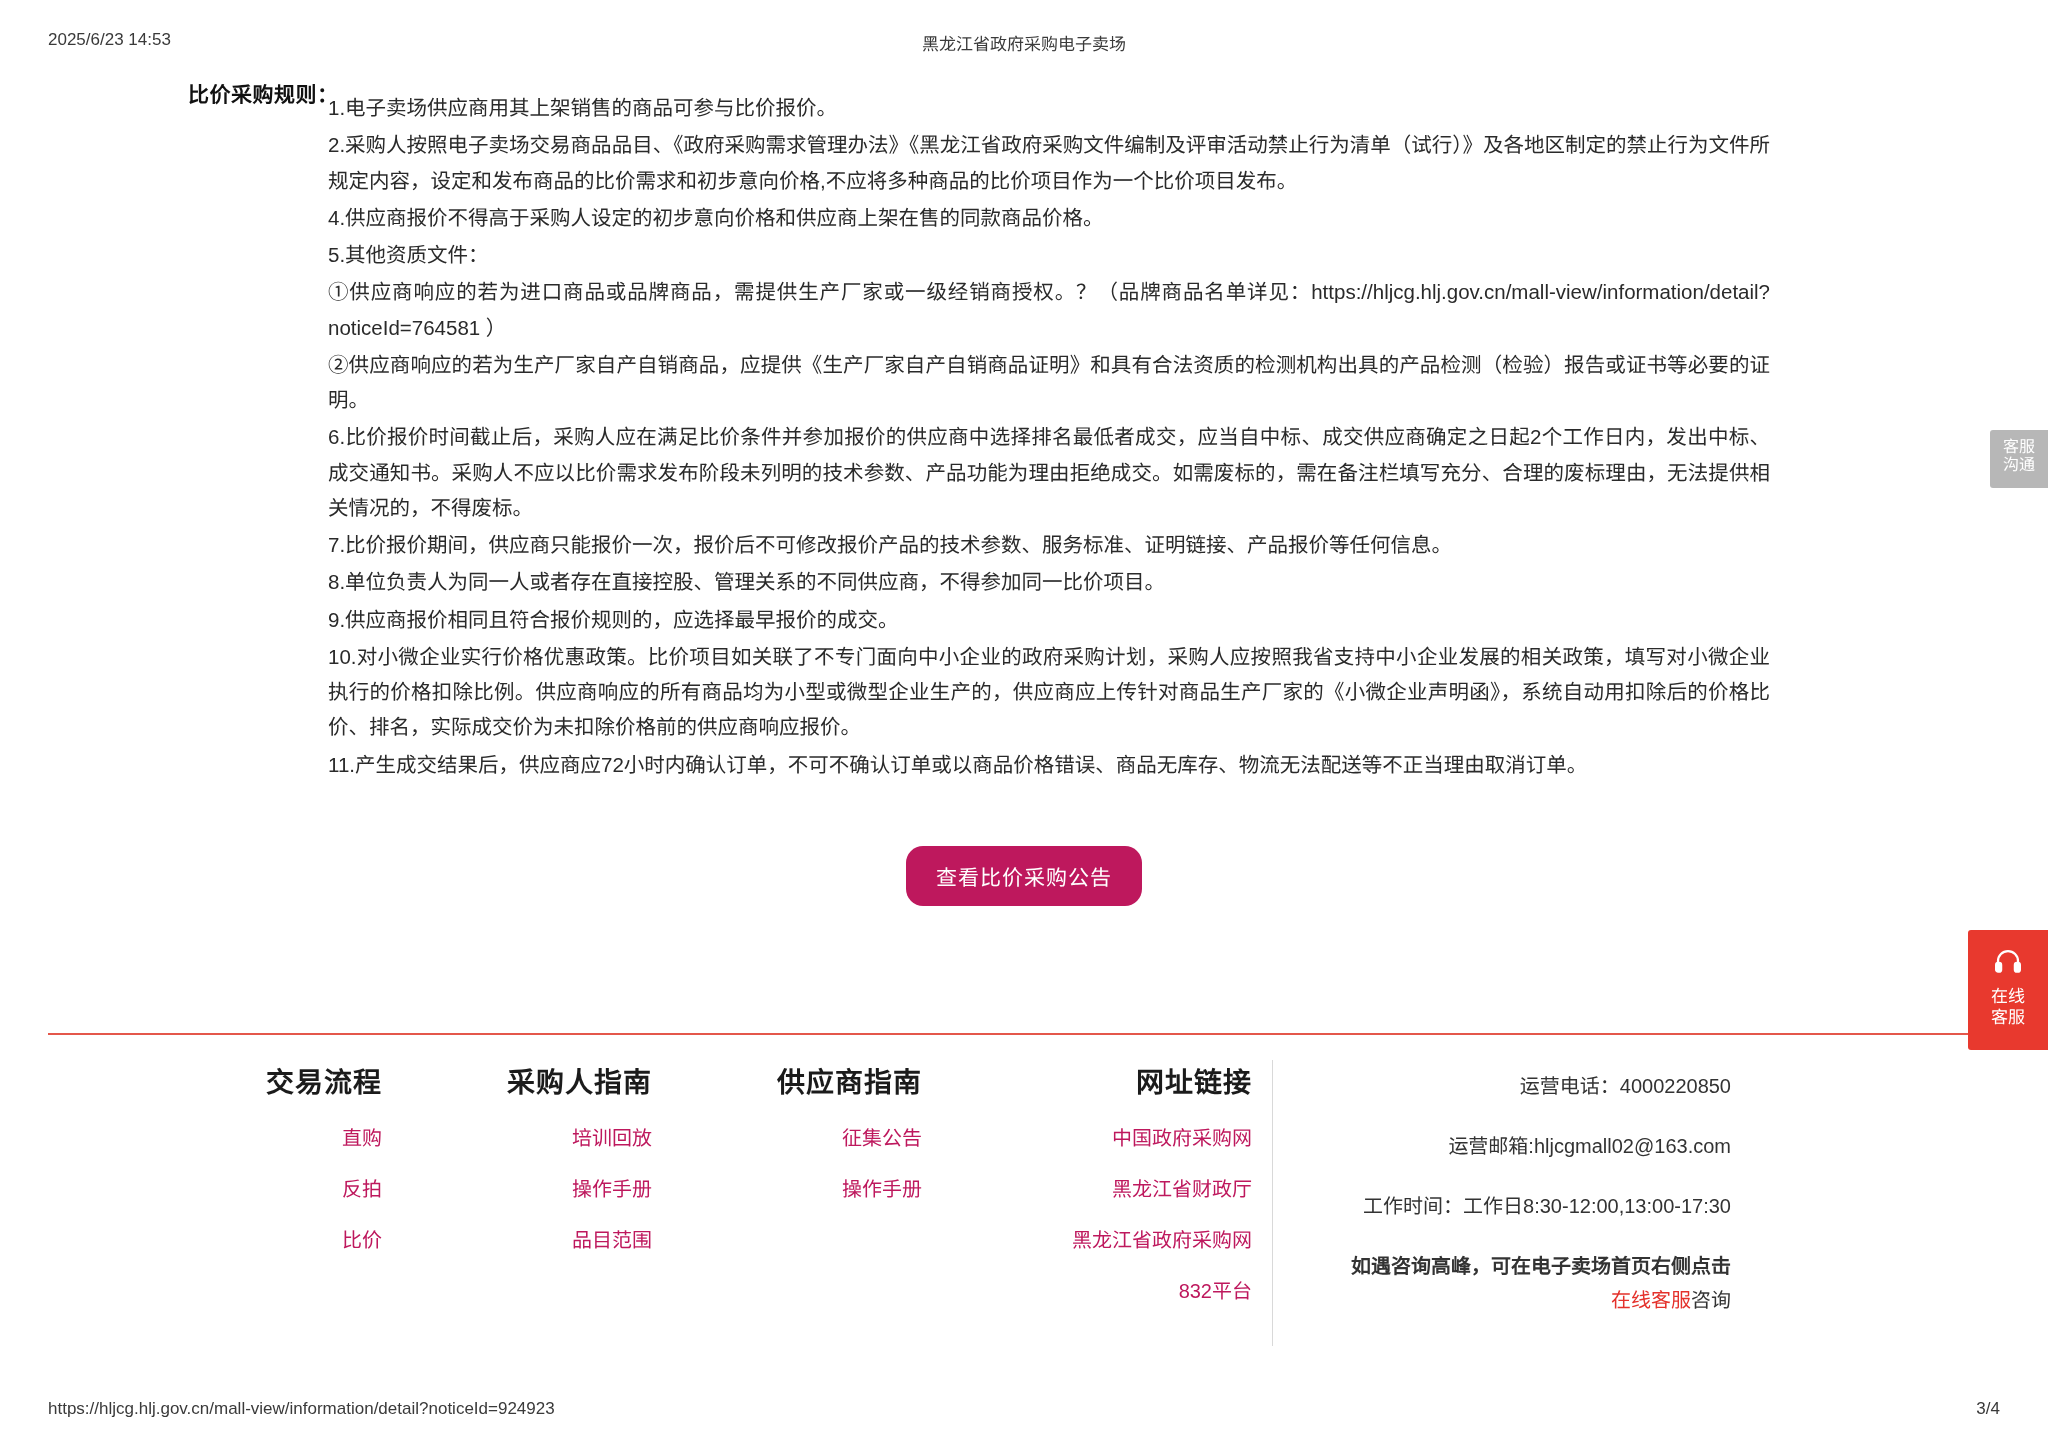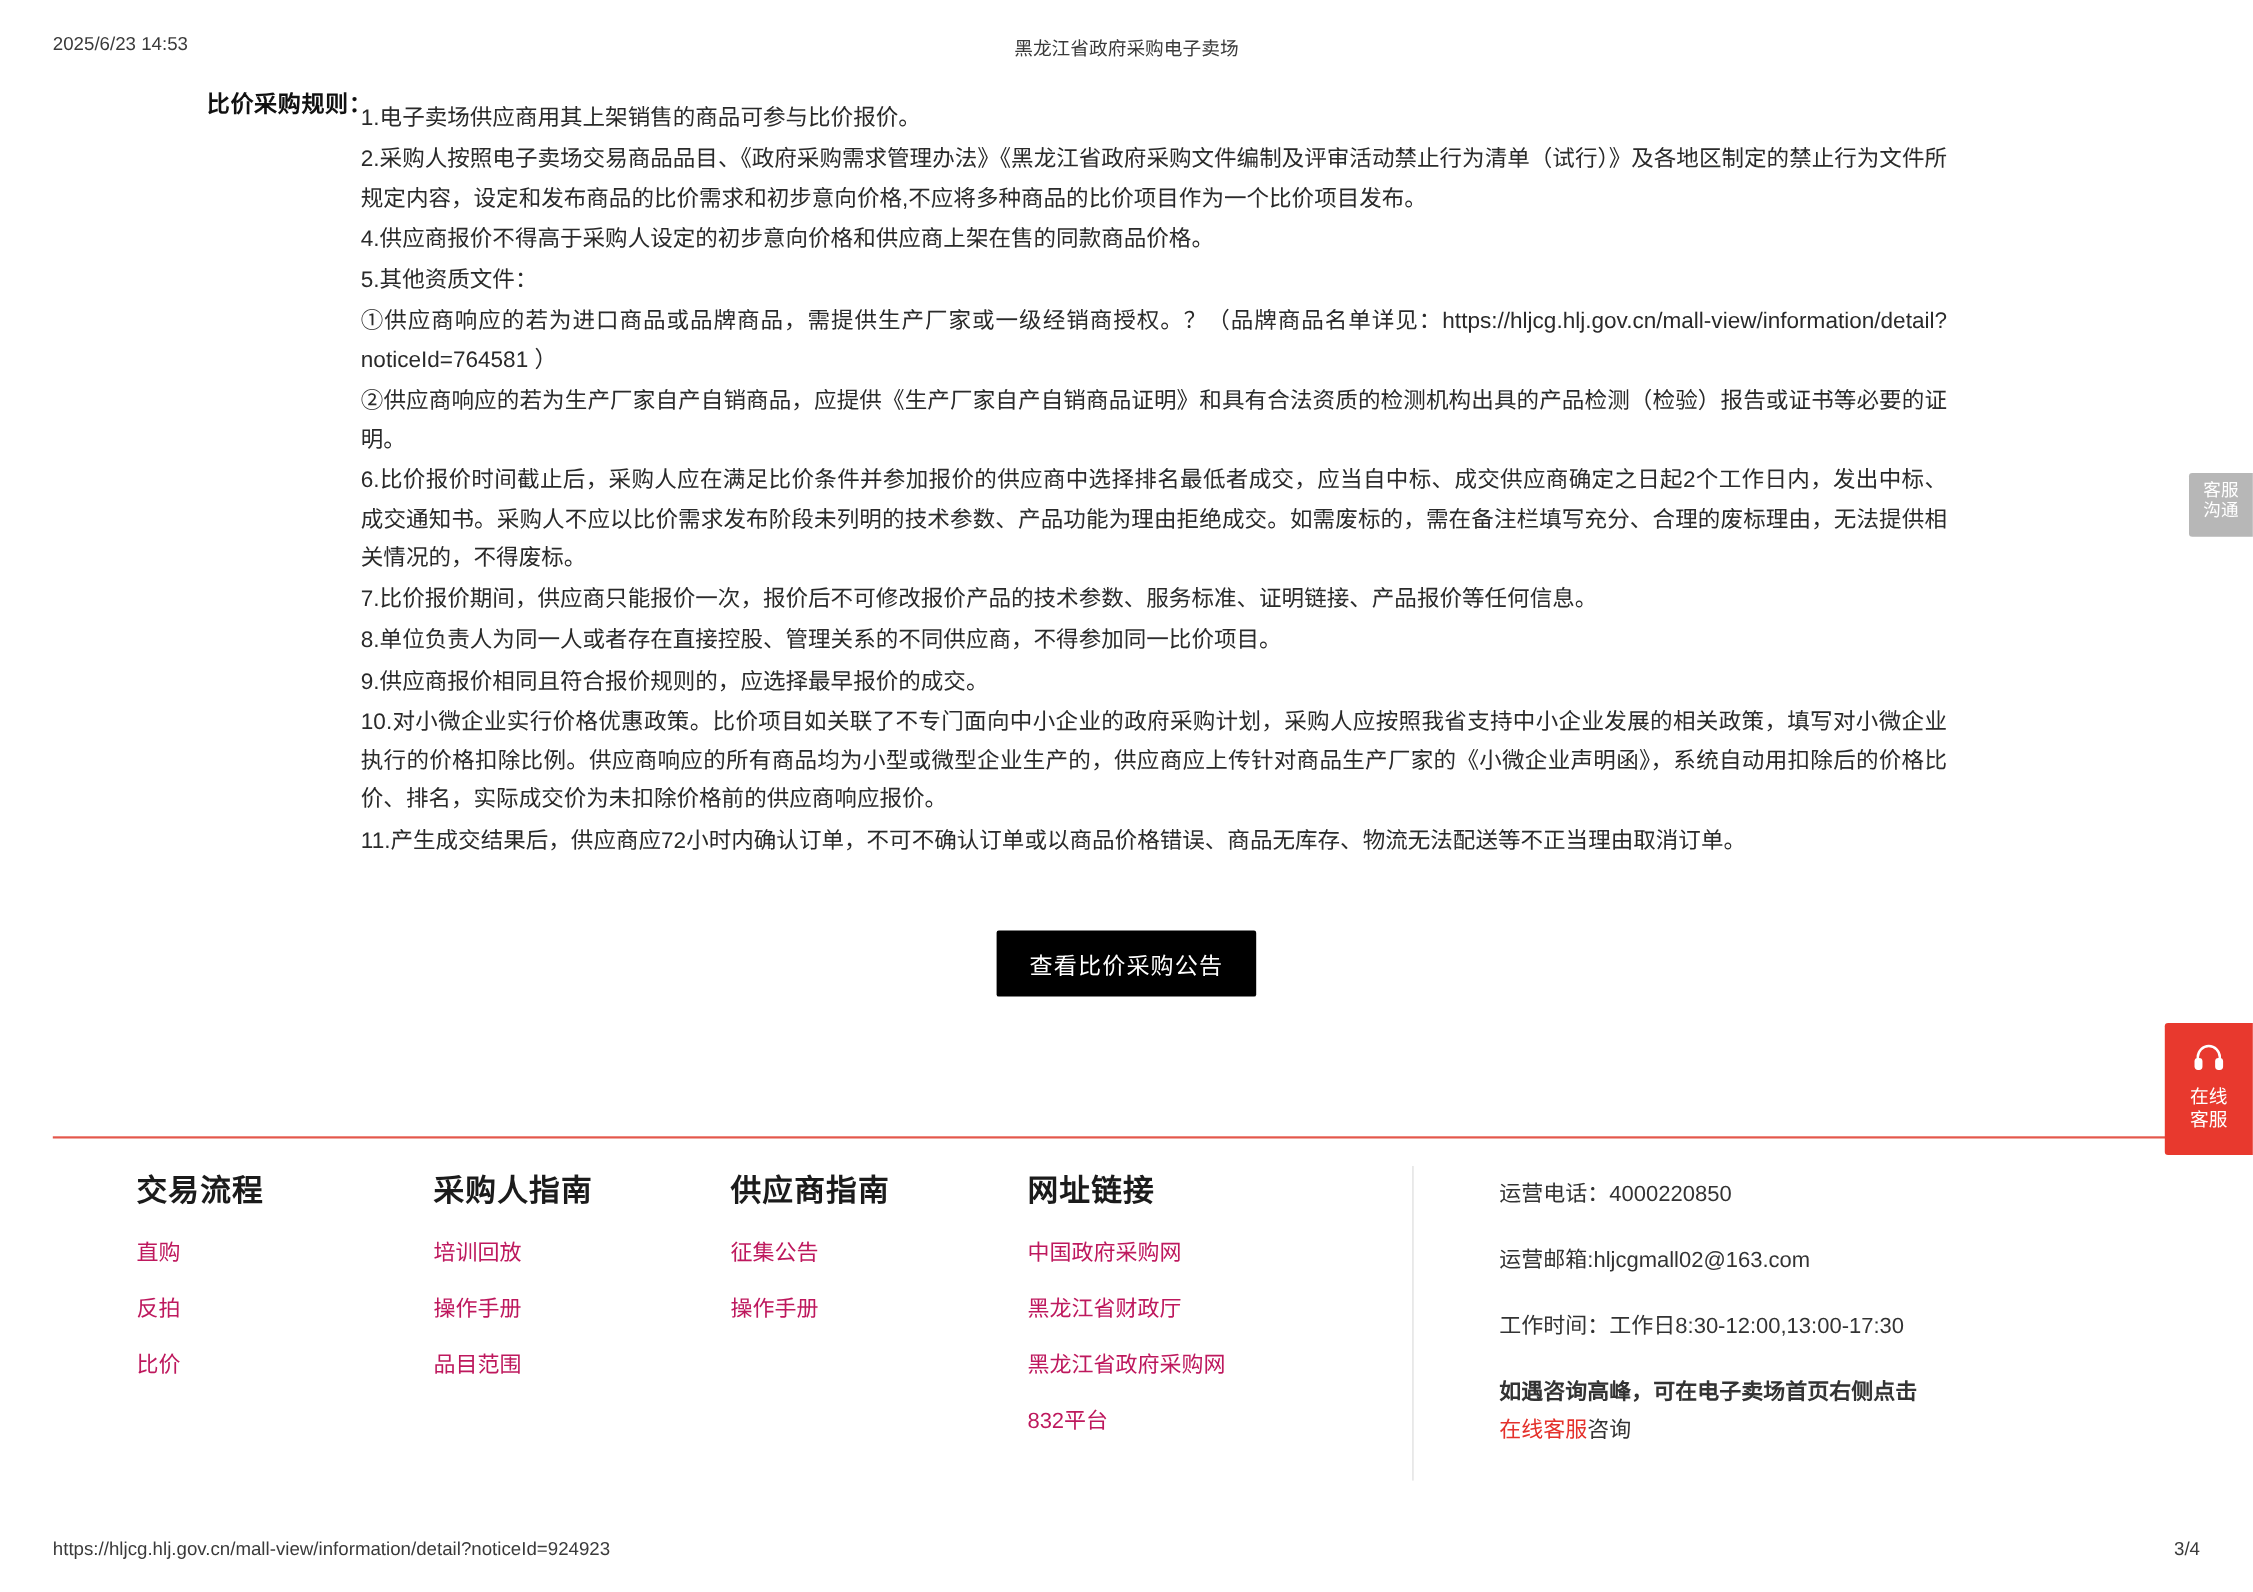--- a/index.html
+++ b/index.html
@@ -86,49 +86,50 @@
   .action-row {
     position: relative;
     height: 120px;
     margin-top: 40px;
   }
   .primary-btn {
     position: absolute;
     left: 50%;
     transform: translateX(-50%);
     top: 24px;
-    background: #000000;
+    background: #be185d;
     color: #ffffff;
     border: none;
-    border-radius: 2px;
+    border-radius: 17px;
     font-size: 21px;
     font-family: "Liberation Sans", sans-serif;
     padding: 15px 30px;
     cursor: pointer;
     letter-spacing: 1px;
   }
 
   
   .red-divider {
     position: absolute;
     left: 48px;
     top: 1033px;
     width: 1952px;
     height: 2px;
     background: #e4574b;
   }
 
   
   .footer {
     position: absolute;
-    left: 56px;
+    left: 44px;
     top: 1060px;
     width: 1952px;
     display: flex;
     align-items: flex-start;
+    text-align: right;
   }
   .footer-cols {
     display: flex;
     flex: 0 0 auto;
     padding-left: 68px;
   }
   .footer-col {
     width: 270px;
   }
   .footer-col.wide { width: 330px; }

